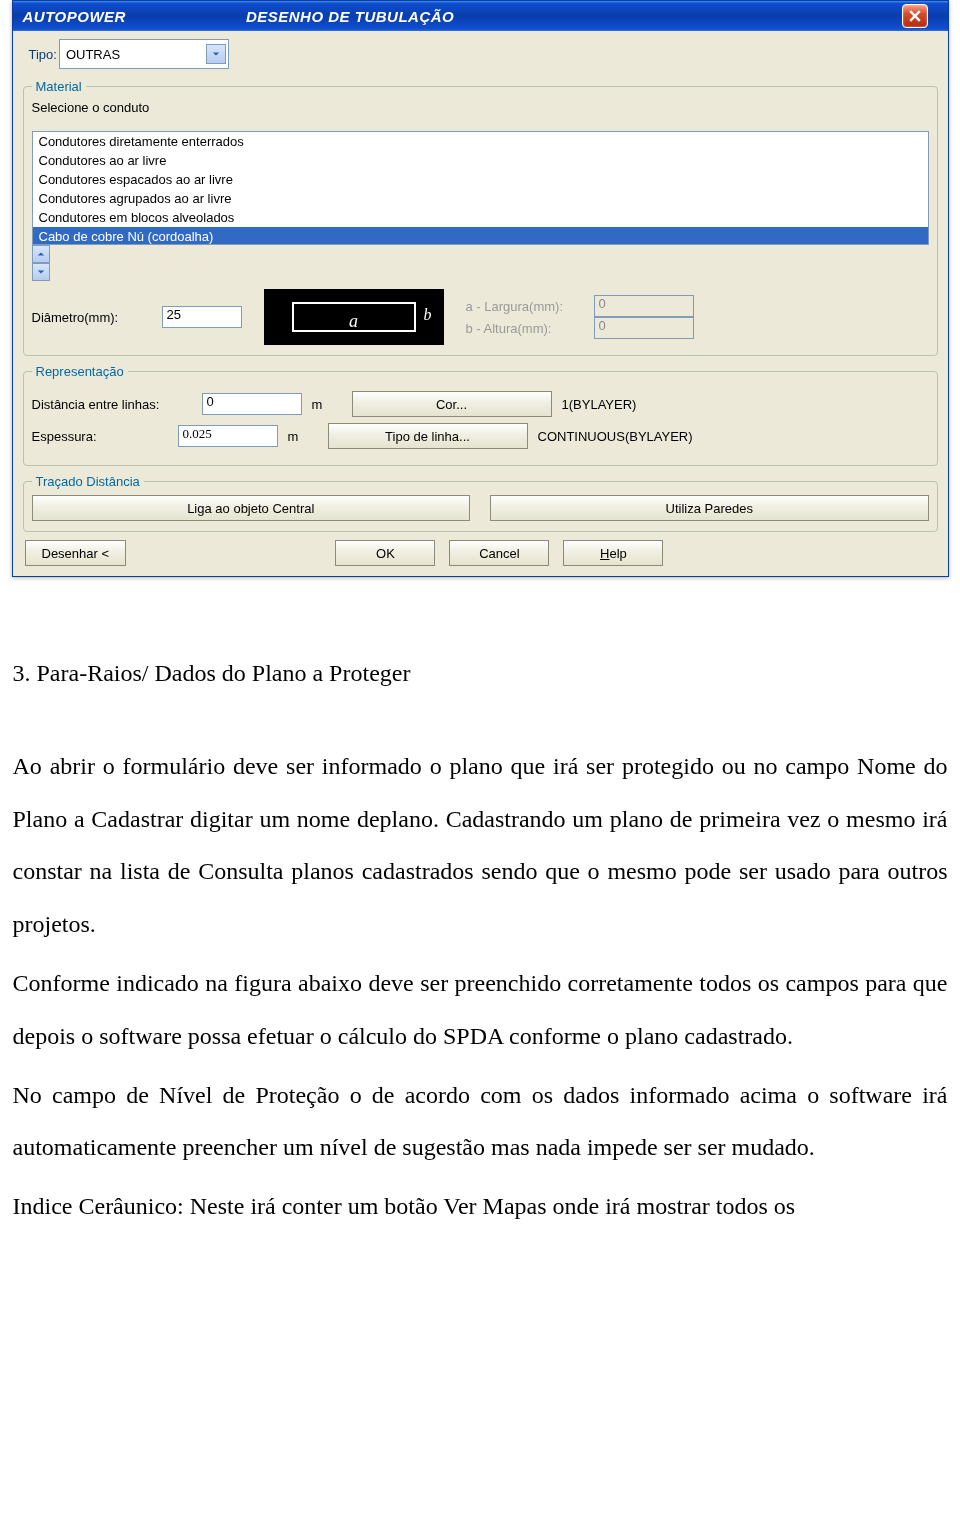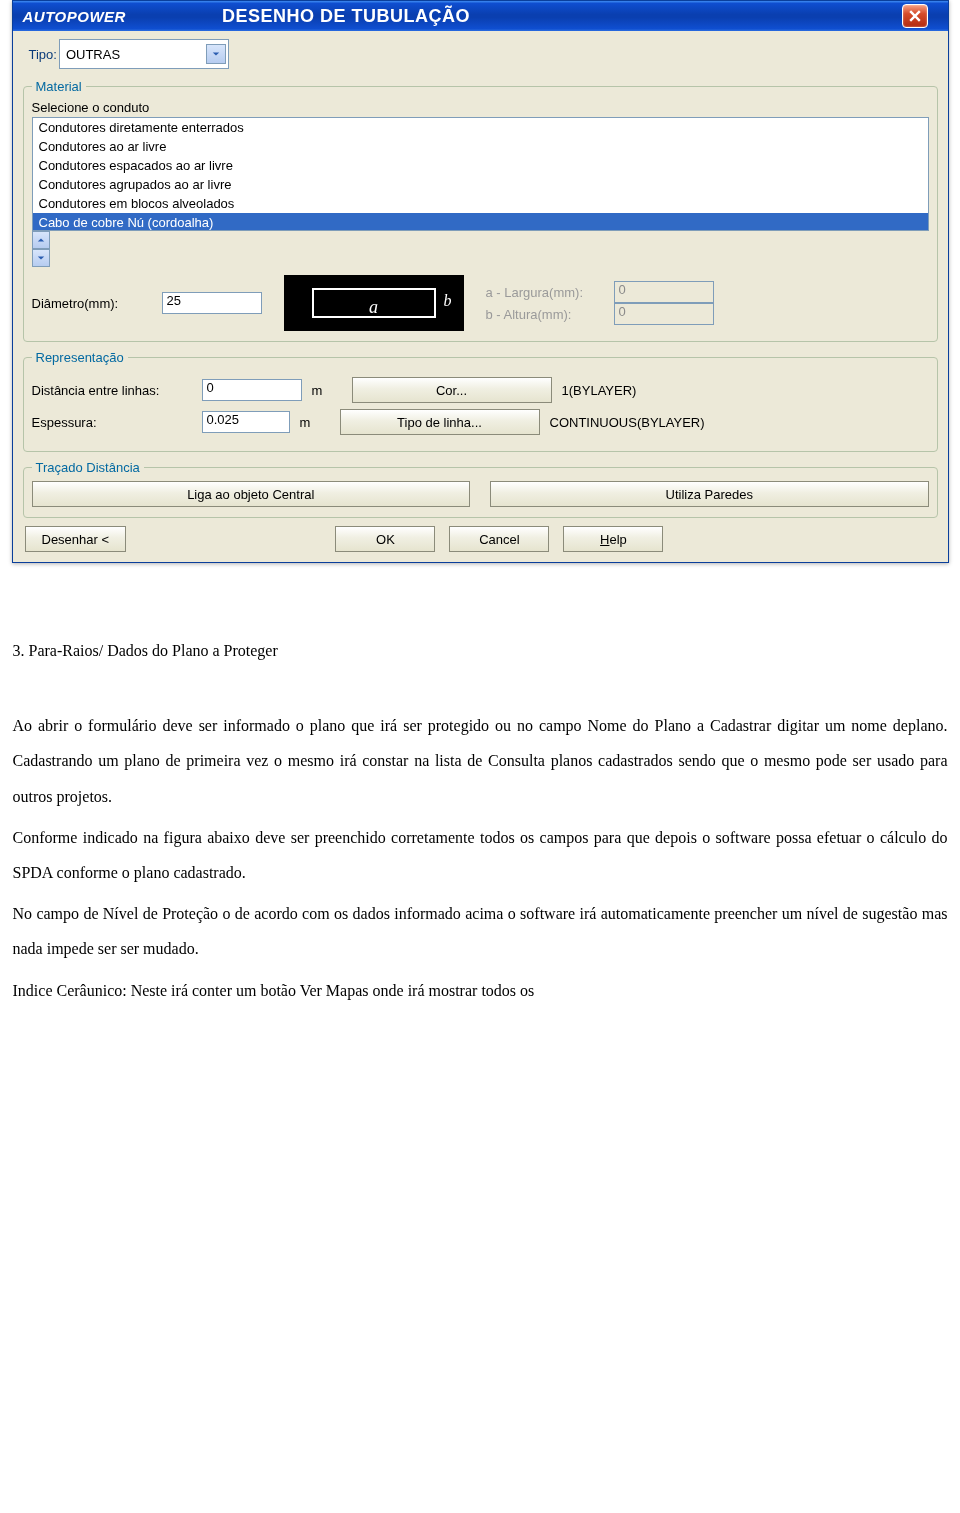--- a/index.html
+++ b/index.html
@@ -26,23 +26,24 @@
     padding: 0 20px 0 10px;
     font-weight: bold;
   }
   .titlebar .title-left {
     font-size: 15px;
     letter-spacing: .5px;
     font-style: italic;
     font-family: "Arial", sans-serif;
   }
   .titlebar .title-center {
-    margin-left: 96px;
-    font-size: 18px;
+    margin-left: 120px;
+    font-size: 15px;
     letter-spacing: .5px;
+    font-style: italic;
     font-family: "Arial", sans-serif;
   }
   .titlebar .spacer { flex: 1; }
   .close-btn {
     width: 24px;
     height: 22px;
     background: linear-gradient(to bottom, #f8a083, #d54b2a 40%, #b22a10);
     border: 1px solid #fff;
     border-radius: 4px;
     display: flex;
@@ -99,21 +100,21 @@
   .listbox-wrap {
     position: relative;
   }
   .listbox {
     border: 1px solid #7f9db9;
     background: #fff;
     height: 112px;
     overflow: hidden;
     display: flex;
     flex-direction: column;
-    margin-top: 2px;
+    margin-top: 16px;
   }
   .listbox .item {
     padding: 1px 6px;
     height: 17px;
     line-height: 17px;
     font-size: 13px;
     white-space: nowrap;
   }
   .listbox .item.selected {
     background: #316ac5;
@@ -176,21 +177,21 @@
   .auto-row .btn{flex:1;}
 
   .bottom-area{display:flex;align-items:center;gap:14px;margin-top:6px;padding:0 2px;}
   .bottom-area .wide{flex:1.6;}
   .bottom-area .btn{min-width:100px;flex:0 0 auto;}
 
   .doc-text {
     width: 935px;
     margin: 70px auto 0 auto;
     font-family: "Times New Roman", serif;
-    font-size: 16px;
+    font-size: 24px;
     line-height: 2.2;
     color: #000;
     padding: 0 10px 40px 10px;
   }
   .doc-text p { margin: 0 0 6px 0; text-align: justify;}
   .doc-text .num { display:inline; }
   .underline-accesskey{text-decoration:underline;}
 </style>
 </head>
 <body>
@@ -242,21 +243,21 @@
           <div class="sbtn">
               <svg viewBox="0 0 10 10">
                 <path d="M1 3 L5 7 L9 3 Z"></path>
               </svg>
             </div>
         </div>
       </div>
 
       <div class="dim-row">
         <div class="field-label">Diâmetro(mm):</div>
-        <div class="txt" style="width:100px;"><span>25</span></div>
+        <div class="txt" style="width:80px;"><span>25</span></div>
 
         <div class="dim-graphic">
           <div class="rect">
             <span class="a-lbl">a</span>
             <span class="b-lbl">b</span>
           </div>
         </div>
 
         <div style="flex:1;">
           <div style="display:flex;align-items:center;gap:8px;margin-bottom:0;">
@@ -277,21 +278,21 @@
         <span class="label">Distância entre linhas:</span>
         <div class="txt" style="width:100px;"><span>0</span></div>
         <span style="width:30px;">m</span>
         <div class="btn" style="min-width:200px;">
             <span>Cor...</span>
           </div>
         <span>1(BYLAYER)</span>
       </div>
       <div class="rep-row">
         <span class="label" style="min-width:100px;">Espessura:</span>
-        <div class="txt" style="width:88px;margin-left:60px;"><span>0.025</span></div>
+        <div class="txt" style="width:100px;margin-left:36px;font-family:Liberation Serif, serif;"><span>0.025</span></div>
         <span style="width:30px;">m</span>
         <div class="btn" style="min-width:200px;">
             <span>Tipo de linha...</span>
           </div>
         <span>CONTINUOUS(BYLAYER)</span>
       </div>
     </fieldset>
 
 
     <fieldset class="group">

